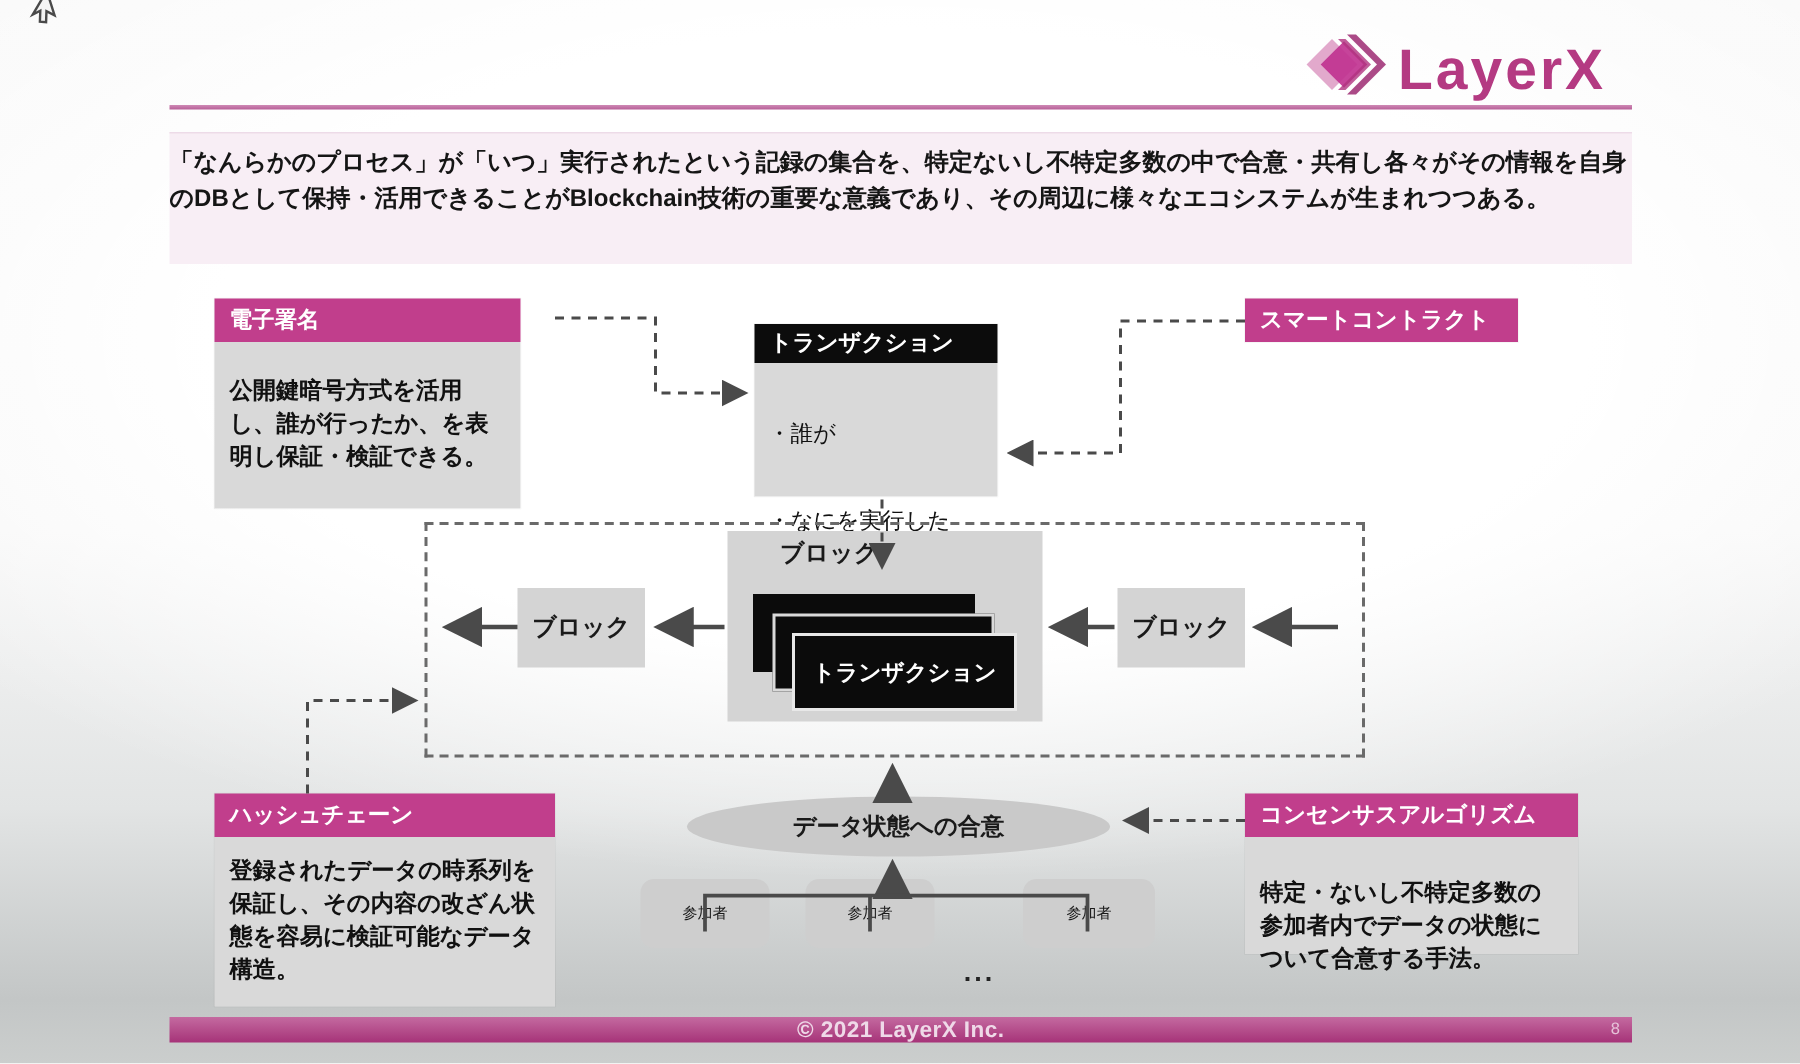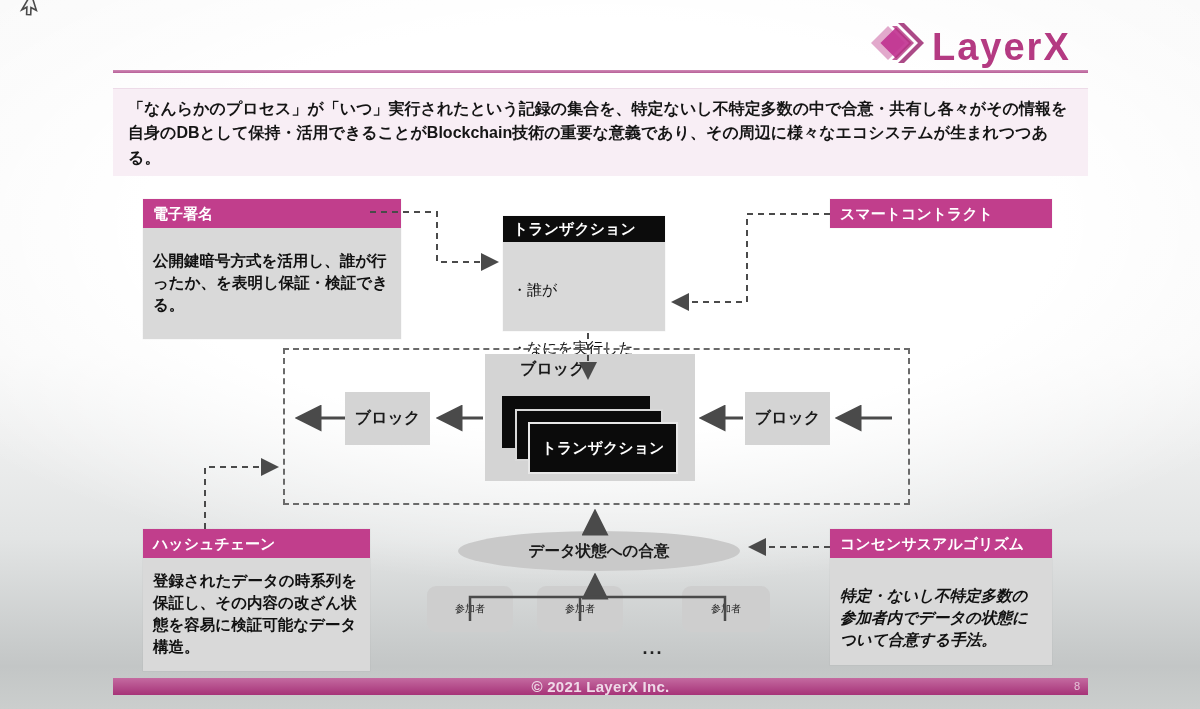--- a/index.html
+++ b/index.html
@@ -16,38 +16,38 @@
   }
   
   #page-title { position:absolute; left:148px; top:31px; font-size:17.5px; font-weight:700; letter-spacing:0.5px; }
   #title-underline { position:absolute; left:113px; top:70px; width:975px; height:3px;
     background:linear-gradient(180deg,#cf8ab5,#b75f98); }
   #logo { position:absolute; left:868px; top:18px; width:215px; height:50px; }
   #logo-text { position:absolute; left:64px; top:8px; font-size:38px; font-weight:700; color:#b43a82; letter-spacing:2px; }
   
   #summary-box { position:absolute; left:113px; top:88px; width:975px; height:88px;
     background:#f8eef5; border-top:1px solid #eddbe8; }
-  #summary-text { padding:8px 15px; font-size:16px; font-weight:600; line-height:1.52; color:#151515; }
+  #summary-text { padding:8px 0; font-size:16px; font-weight:600; line-height:1.52; color:#151515; }
   
   .panel { position:absolute; box-shadow:0 0 0 0.5px rgba(0,0,0,0.05); }
   .panel-header { background:#c13e8c; color:#fff; font-weight:700; font-size:15px;
     padding:5px 10px 4px; height:29px; line-height:20px; }
   .panel-header.black { background:#0c0c0c; height:26px; padding:3px 10px; font-size:15px; }
   .panel-body { background:#d9d9d9; font-size:15.5px; font-weight:600; color:#111; line-height:1.42; }
-  #panel-digital-signature { left:143px; top:199px; width:258px; }
+  #panel-digital-signature { left:143px; top:199px; width:204px; }
   #panel-digital-signature .panel-body { height:111px; padding:22px 10px 0; }
   #panel-transaction { left:503px; top:216px; width:162px; }
   #panel-transaction .panel-body { height:89px; padding:4px 9px 0; }
   #panel-transaction li { list-style:none; font-size:15px; font-weight:400; line-height:28px;margin-top:30px; }
-  #panel-smart-contract { left:830px; top:199px; width:222px; }
+  #panel-smart-contract { left:830px; top:199px; width:182px; }
   #panel-smart-contract .panel-body { height:117px; padding:13px 10px 0; }
   #panel-hash-chain { left:143px; top:529px; width:227px; }
   #panel-hash-chain .panel-body { height:113px; padding:12px 10px 0; }
   #panel-consensus { left:830px; top:529px; width:222px; }
-  #panel-consensus .panel-body { height:107px; padding:27px 10px 0;font-style:italic; }
+  #panel-consensus .panel-body { height:78px; padding:27px 10px 0; }
   
   #chain-container { position:absolute; left:283px; top:348px; width:627px; height:157px;
     border:2px dashed #6a6a6a; }
   .block-box { position:absolute; background:#d4d4d4; display:flex; align-items:center; justify-content:center;
     font-size:16px; font-weight:700; }
   #block-left  { left:345px; top:392px; width:85px; height:53px; }
   #block-right { left:745px; top:392px; width:85px; height:53px; }
   #center-block { position:absolute; left:485px; top:354px; width:210px; height:127px; background:#d4d4d4; }
   #center-block-label { position:absolute; left:35px; top:5px; font-size:16px; font-weight:700; }
   .stack-rect { position:absolute; background:#0b0b0b; width:148px; height:52px; }

